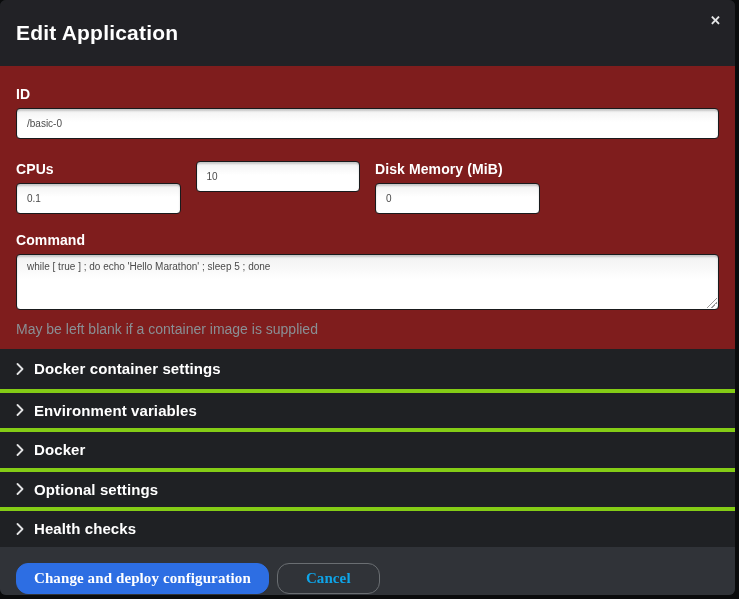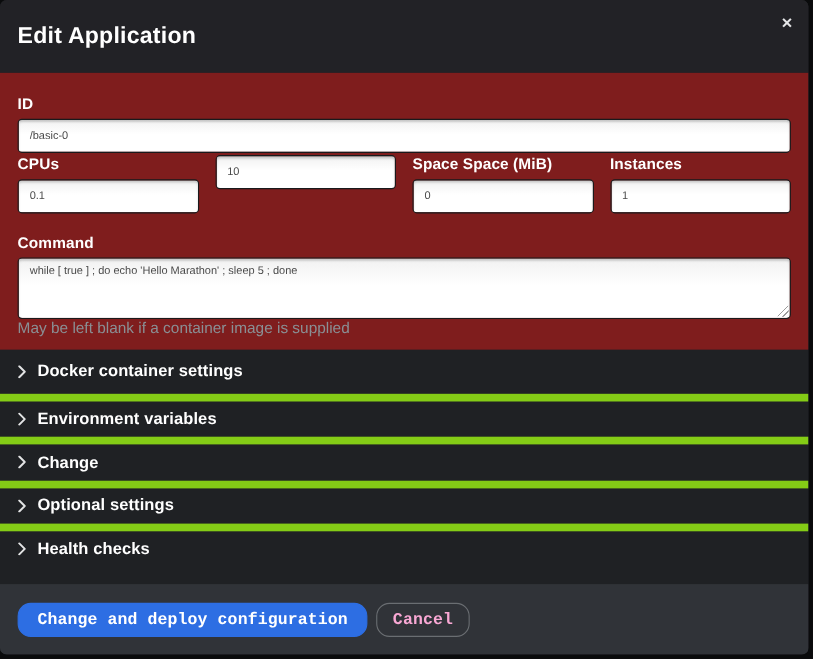--- a/index.html
+++ b/index.html
@@ -47,60 +47,60 @@
   .text-input, .command-textarea {
     width:100%; background:linear-gradient(#f1f1f1, #ffffff 45%);
     border:1px solid #191a1c; border-radius:4px;
     box-shadow:inset 0 2px 2px rgba(0,0,0,.18);
     color:#4a4a4a; font-size:10px; font-family:inherit;
     padding:5px 10px; outline:none;
   }
   .text-input { height:31px; }
   .fields-row {
     display:grid; grid-template-columns:repeat(4,1fr); gap:15px;
-    margin-top:2px;
+    margin-top:22px;
   }
   .command-group { margin-top:18px; }
   .textarea-wrap { position:relative; }
   .command-textarea { height:56px; resize:none; display:block; line-height:1.35; }
   .resize-grip {
     position:absolute; right:2px; bottom:2px; width:10px; height:10px;
     background:linear-gradient(135deg,
       transparent 0 45%, #9b9b9b 45% 52%,
       transparent 52% 68%, #9b9b9b 68% 75%,
       transparent 75%);
     pointer-events:none;
   }
-  .help-text { color:#8a8f94; font-size:14px; margin-top:0; }
+  .help-text { color:#8a8f94; font-size:14px; margin-top:11px; }
   
   .sections { flex:1 1 auto; background:#1f2124; }
   .section-row {
     height:39.5px; display:flex; align-items:center;
     padding:0 16px; cursor:pointer;
-    border-top:7px solid #84cc16;
+    border-top:4px solid #84cc16;
   }
   .section-row:first-child { border-top:none; }
   .chevron { width:8px; height:12px; margin-right:10px; flex:0 0 auto; display:block; }
   .section-label { color:#ffffff; font-size:15px; font-weight:700; letter-spacing:.1px; }
   
   .modal-footer {
     flex:0 0 64px;
     background:#303338;
     display:flex; align-items:center; gap:8px;
     padding:0 16px;
   }
   .btn { height:31px; border-radius:12px; font-size:15px; font-weight:700;
-         font-family:Liberation Mono, monospace; cursor:pointer; letter-spacing:.1px; }
+         font-family:Liberation Serif, serif; cursor:pointer; letter-spacing:.1px; }
   .btn-primary {
     background:#2d6ee3; color:#ffffff; border:1px solid #2d6ee3;
     padding:0 17px;
   }
   .btn-cancel {
-    background:transparent; color:#f9a8d4; border:1px solid #6a6e72;
-    padding:0 14px;
+    background:transparent; color:#0ea5e9; border:1px solid #6a6e72;
+    padding:0 28px;
   }
 </style>
 </head>
 <body>
 
 <div class="modal">
 
   <div class="modal-header">
     <div class="modal-title">Edit Application</div>
     <button class="close-btn">✕</button>
@@ -115,26 +115,22 @@
 
     <div class="fields-row">
       <div>
         <label class="field-label">CPUs</label>
         <input class="text-input" type="text" value="0.1" style="">
       </div>
       <div>
         <input class="text-input" type="text" value="10" style="">
       </div>
       <div>
-        <label class="field-label">Space Space (MiB)</label>
+        <label class="field-label">Disk Memory (MiB)</label>
         <input class="text-input" type="text" value="0" style="">
-      </div>
-      <div>
-        <label class="field-label">Instances</label>
-        <input class="text-input" type="text" value="1" style="">
       </div>
     </div>
 
     <div class="command-group">
       <label class="field-label">Command</label>
       <div class="textarea-wrap">
         <textarea class="command-textarea" style="">while [ true ] ; do echo 'Hello Marathon' ; sleep 5 ; done</textarea>
         <span class="resize-grip"></span>
       </div>
       <div class="help-text">May be left blank if a container image is supplied</div>
@@ -155,21 +151,21 @@
       <svg class="chevron" viewBox="0 0 8 12" fill="none">
           <path d="M1.5 1 L6.5 6 L1.5 11" stroke="#e2e3e4" stroke-width="1.8" stroke-linecap="round" stroke-linejoin="round"></path>
         </svg>
       <span class="section-label">Environment variables</span>
     </div>
 
     <div class="section-row">
       <svg class="chevron" viewBox="0 0 8 12" fill="none">
           <path d="M1.5 1 L6.5 6 L1.5 11" stroke="#e2e3e4" stroke-width="1.8" stroke-linecap="round" stroke-linejoin="round"></path>
         </svg>
-      <span class="section-label">Change</span>
+      <span class="section-label">Docker</span>
     </div>
 
     <div class="section-row">
       <svg class="chevron" viewBox="0 0 8 12" fill="none">
           <path d="M1.5 1 L6.5 6 L1.5 11" stroke="#e2e3e4" stroke-width="1.8" stroke-linecap="round" stroke-linejoin="round"></path>
         </svg>
       <span class="section-label">Optional settings</span>
     </div>
 
     <div class="section-row">

